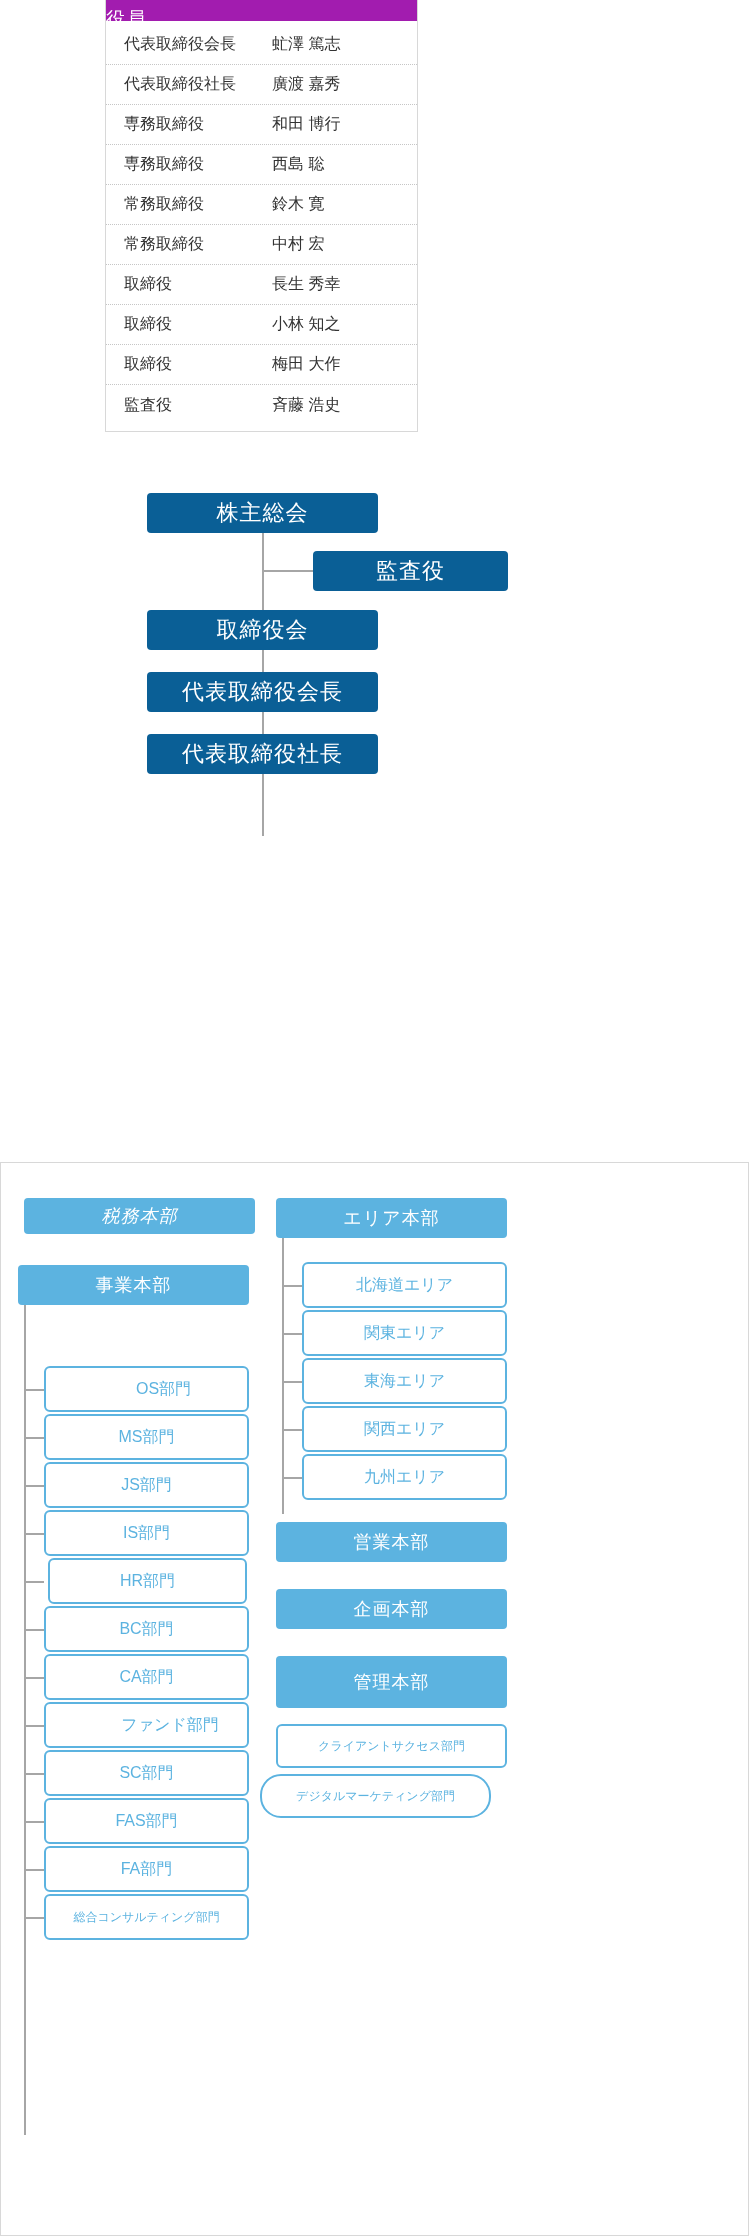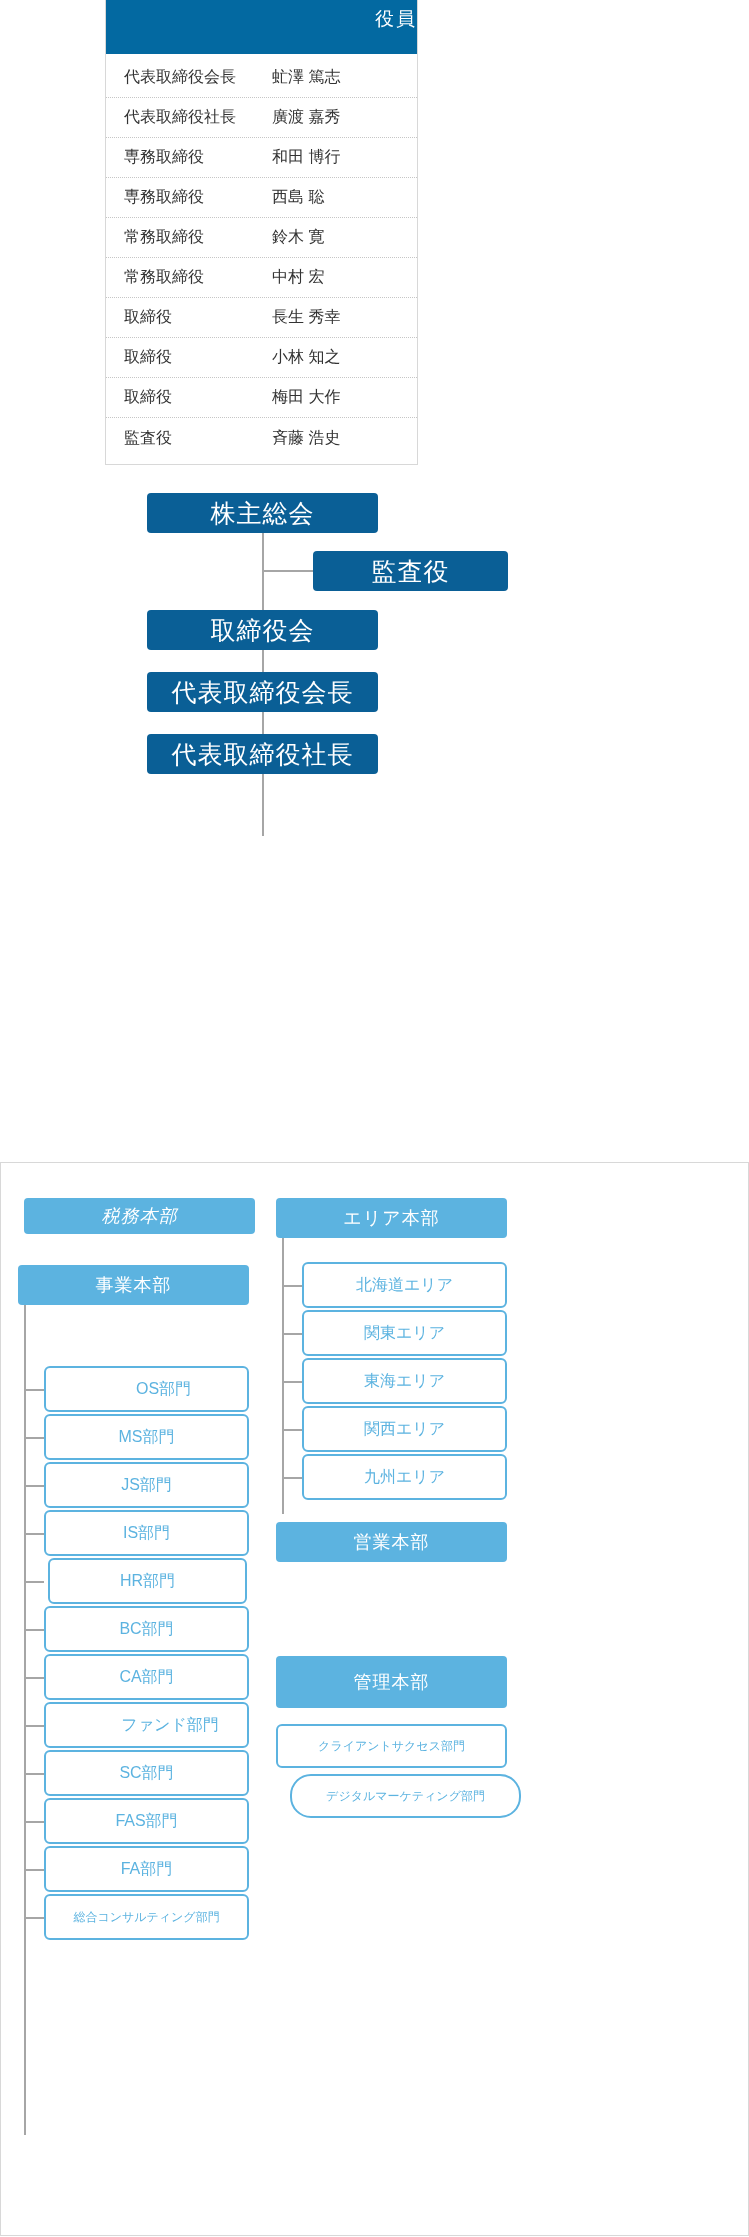--- a/index.html
+++ b/index.html
@@ -21,26 +21,26 @@
   .officers {
     position: absolute;
     left: 105px;
     top: 0px;
     width: 313px;
     border: 1px solid #d8d8d8;
     border-top: none;
     background: #ffffff;
   }
   .officers-head {
-    background: #0369a1;
+    background: #a21caf;
     color: #ffffff;
-    text-align: right;
+    text-align: left;
     font-size: 19px;
     line-height: 38px;
-    height: 54px;
+    height: 21px;
     letter-spacing: 2px;
   }
   .officers-body { padding: 4px 0 6px 0; }
   .officer-row {
     display: flex;
     align-items: center;
     height: 40px;
     padding: 0 18px;
     border-bottom: 1px dotted #c6c6c6;
   }
@@ -60,21 +60,21 @@
 
   
   .node {
     position: absolute;
     display: flex;
     align-items: center;
     justify-content: center;
     text-align: center;
     border-radius: 4px;
     color: #ffffff;
-    font-size: 25px;
+    font-size: 22px;
     letter-spacing: 1px;
   }
   .node.dark { background: #0a5f96; }
   .node.light { background: #5cb3e0; font-size: 18px; }
 
   
   .dept {
     position: absolute;
     display: flex;
     align-items: center;
@@ -234,19 +234,20 @@
   <div class="dept" style="left:302px; top:1358px; width:205px; height:46px;">東海エリア</div>
 
   <div class="conn h" style="left:282px; top:1429px; width:20px;"></div>
   <div class="dept" style="left:302px; top:1406px; width:205px; height:46px;">関西エリア</div>
 
   <div class="conn h" style="left:282px; top:1477px; width:20px;"></div>
   <div class="dept" style="left:302px; top:1454px; width:205px; height:46px;font-family:Liberation Serif, serif;">九州エリア</div>
 
   <div class="node light" style="left:276px; top:1522px; width:231px; height:40px;">営業本部</div>
 
+  <div class="node light" style="left:276px; top:1589px; width:231px; height:40px;">企画本部</div>
 
   <div class="node light" style="left:276px; top:1656px; width:231px; height:52px;">管理本部</div>
 
   <div class="dept small" style="left:276px; top:1724px; width:231px; height:44px;">クライアントサクセス部門</div>
-  <div class="dept small" style="left:290px; top:1774px; width:231px; height:44px;border-radius:21px;">デジタルマーケティング部門</div>
+  <div class="dept small" style="left:260px; top:1774px; width:231px; height:44px;border-radius:21px;">デジタルマーケティング部門</div>
 
 </div>
 
 </body></html>

